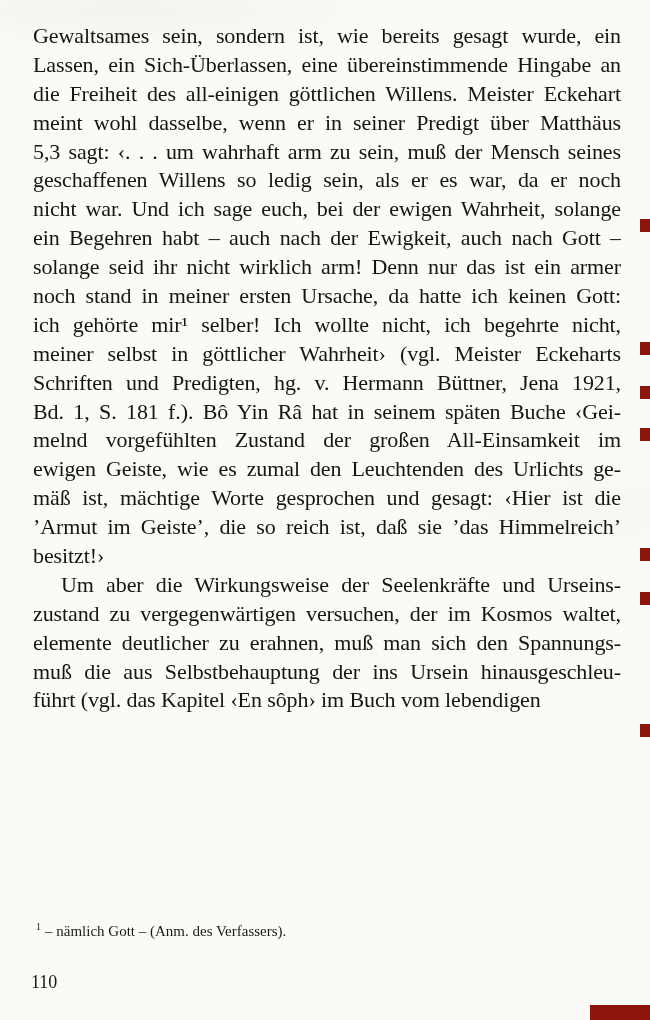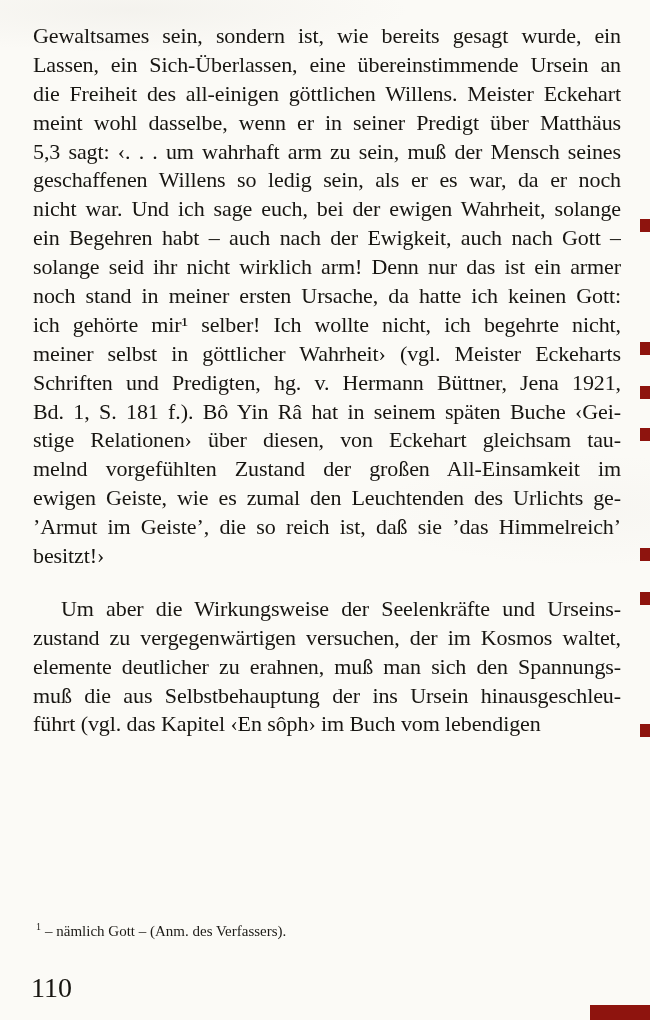--- a/index.html
+++ b/index.html
@@ -21,57 +21,57 @@
     font-size:22px;
     line-height:28.9px;
     height:28.9px;
     text-align:justify;
     text-align-last:justify;
     letter-spacing:-0.1px;
     overflow:hidden;
     white-space:normal;
   }
   .line.endp{text-align-last:left;}
-  .line.indent{text-indent:28px;margin-top:24px;}
+  .line.indent{text-indent:28px;}
   .footnote{
     position:absolute;left:36px;top:921px;
     font-size:15px;letter-spacing:0;color:#1c1a16;
   }
   .footnote sup{font-size:10px;margin-right:4px;}
   .pageno{
     position:absolute;left:31px;top:972px;
-    font-size:28px;color:#171511;
+    font-size:18px;color:#171511;
   }
   .edge-mark{
     position:absolute;right:0;
     background:#8e140e;
   }
 </style>
 </head>
 <body>
 
 <div class="page">
   <div class="text-block" id="text-block">
       <div class="line">Gewaltsames sein, sondern ist, wie bereits gesagt wurde, ein</div>
-      <div class="line">Lassen, ein Sich-Überlassen, eine übereinstimmende Ursein an</div>
+      <div class="line">Lassen, ein Sich-Überlassen, eine übereinstimmende Hingabe an</div>
       <div class="line">die Freiheit des all-einigen göttlichen Willens. Meister Eckehart</div>
       <div class="line">meint wohl dasselbe, wenn er in seiner Predigt über Matthäus</div>
       <div class="line">5,3 sagt: ‹. . . um wahrhaft arm zu sein, muß der Mensch seines</div>
       <div class="line">geschaffenen Willens so ledig sein, als er es war, da er noch</div>
       <div class="line">nicht war. Und ich sage euch, bei der ewigen Wahrheit, solange</div>
       <div class="line">ein Begehren habt – auch nach der Ewigkeit, auch nach Gott –</div>
       <div class="line">solange seid ihr nicht wirklich arm! Denn nur das ist ein armer</div>
       <div class="line">noch stand in meiner ersten Ursache, da hatte ich keinen Gott:</div>
       <div class="line">ich gehörte mir¹ selber! Ich wollte nicht, ich begehrte nicht,</div>
       <div class="line">meiner selbst in göttlicher Wahrheit› (vgl. Meister Eckeharts</div>
       <div class="line">Schriften und Predigten, hg. v. Hermann Büttner, Jena 1921,</div>
       <div class="line">Bd. 1, S. 181 f.). Bô Yin Râ hat in seinem späten Buche ‹Gei-</div>
-      <div class="line">stige Relationen› über diesen, von Eckehart gleichsam tau-</div>
       <div class="line">melnd vorgefühlten Zustand der großen All-Einsamkeit im</div>
       <div class="line">ewigen Geiste, wie es zumal den Leuchtenden des Urlichts ge-</div>
+      <div class="line">mäß ist, mächtige Worte gesprochen und gesagt: ‹Hier ist die</div>
       <div class="line">’Armut im Geiste’, die so reich ist, daß sie ’das Himmelreich’</div>
       <div class="line endp">besitzt!›</div>
       <div class="line indent">Um aber die Wirkungsweise der Seelenkräfte und Urseins-</div>
       <div class="line">zustand zu vergegenwärtigen versuchen, der im Kosmos waltet,</div>
       <div class="line">elemente deutlicher zu erahnen, muß man sich den Spannungs-</div>
       <div class="line">muß die aus Selbstbehauptung der ins Ursein hinausgeschleu-</div>
       <div class="line endp">führt (vgl. das Kapitel ‹En sôph› im Buch vom lebendigen</div>
     </div>
 
   <div class="footnote">

